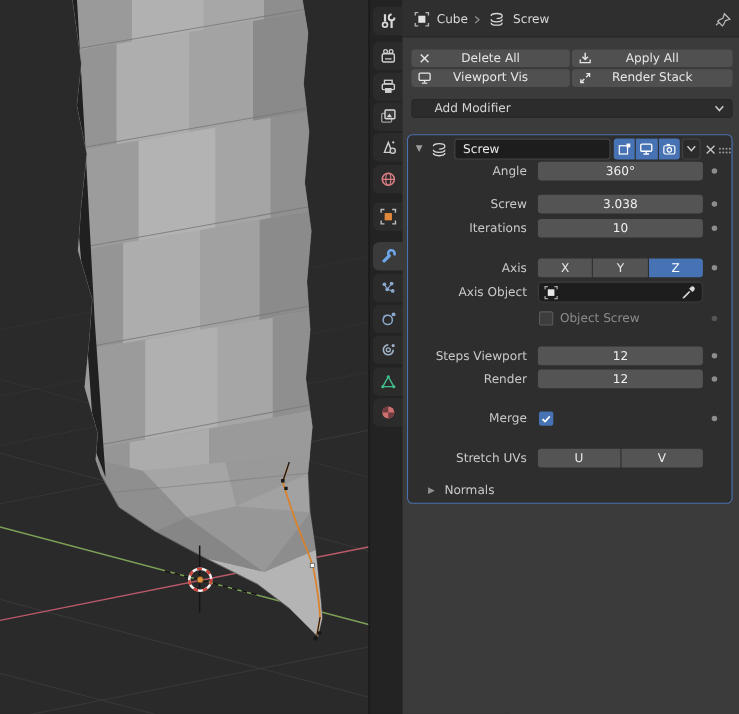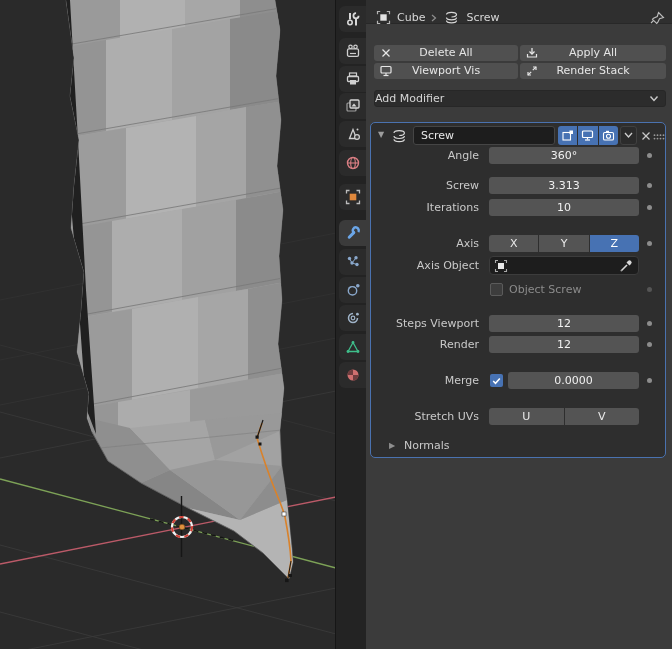--- a/index.html
+++ b/index.html
@@ -6,28 +6,28 @@
   *{box-sizing:border-box;font-family:"DejaVu Sans","Liberation Sans",sans-serif;}
   #root{position:relative;width:672px;height:649px;overflow:hidden;background:#2a2a2a;font-size:11px;color:#d0d0d0;}
   
   #viewport{position:absolute;left:0;top:0;width:336px;height:649px;background:#2a2a2a;}
   
   #tabcol{position:absolute;left:335px;top:0;width:31px;height:649px;background:#232323;border-left:1px solid #161616;}
   .tab{position:absolute;left:3px;width:28px;height:26px;border-radius:6px 0 0 6px;background:#2b2b2b;display:flex;align-items:center;justify-content:center;}
   .tab.active{background:#3b3b3b;}
   
   #props{position:absolute;left:366px;top:0;width:306px;height:649px;background:#3b3b3b;}
-  #phead{position:absolute;left:0;top:0;width:100%;height:24px;background:#2f2f2f;border-bottom:1px solid #282828;}
+  #phead{position:absolute;left:0;top:0;width:100%;height:34px;background:#2f2f2f;border-bottom:1px solid #282828;}
   .crumb{position:absolute;top:10px;display:flex;align-items:center;gap:6px;left:10px;}
   .crumbtxt{color:#d8d8d8;font-size:11px;}
   #pinbtn{position:absolute;right:5px;top:8px;width:20px;height:20px;display:flex;align-items:center;justify-content:center;}
   #btngrid{position:absolute;left:8px;top:45px;width:292px;display:grid;grid-template-columns:144px 146px;grid-auto-rows:16px;gap:2px;}
   .obtn{position:relative;background:#505050;border-radius:3px;color:#e6e6e6;text-align:center;line-height:16px;font-size:11px;}
   .obtn .bicon{position:absolute;left:6px;top:2px;}
-  #addmod{position:absolute;left:8px;top:90px;width:292px;height:17px;background:#2c2c2c;border:1px solid #272727;border-radius:3px;color:#d5d5d5;line-height:15px;padding-left:0;}
+  #addmod{position:absolute;left:8px;top:90px;width:292px;height:17px;background:#2c2c2c;border:1px solid #272727;border-radius:3px;color:#d5d5d5;line-height:15px;padding-left:20px;}
   #addmod .chev{position:absolute;right:6px;top:4px;}
   
   #panel{position:absolute;left:4px;top:122px;width:296px;height:336px;background:#2e2e2e;border:1px solid #4a72b0;border-radius:5px;}
   .prow{position:absolute;left:0;width:100%;height:17px;}
   .lbl{position:absolute;left:0;width:108px;text-align:right;color:#c9c9c9;line-height:17px;}
   .lbl.dim{color:#8b8b8b;}
   .f{position:absolute;background:#545454;border-radius:3px;height:17px;line-height:17px;text-align:center;color:#f1f1f1;}
   .dot{position:absolute;left:276px;top:6px;width:5px;height:5px;border-radius:50%;background:#8d8d8d;}
   .dot.dim{background:#555;}
   .seg{position:absolute;left:118px;width:150px;height:17px;display:flex;gap:1px;}
@@ -380,21 +380,21 @@
       </div>
 
       <div class="prow" style="top:24px">
         <span class="lbl">Angle</span>
         <div class="f" style="left:118px;width:150px;">360°</div>
         <div class="dot"></div>
       </div>
 
       <div class="prow" style="top:54px">
         <span class="lbl">Screw</span>
-        <div class="f" style="left:118px;width:150px;">3.313</div>
+        <div class="f" style="left:118px;width:150px;">3.038</div>
         <div class="dot"></div>
       </div>
 
       <div class="prow" style="top:76px">
         <span class="lbl">Iterations</span>
         <div class="f" style="left:118px;width:150px;">10</div>
         <div class="dot"></div>
       </div>
 
       <div class="prow" style="top:112px">
@@ -440,21 +440,20 @@
         <div class="dot"></div>
       </div>
 
       <div class="prow" style="top:249px">
         <span class="lbl">Merge</span>
         <div class="chk on" style="left:119px;">
             <svg width="9" height="8">
               <polyline points="1.2,4 3.5,6.3 7.8,1.5" fill="none" stroke="#fff" stroke-width="1.5"></polyline>
             </svg>
           </div>
-        <div class="f" style="left:137px;width:131px;">0.0000</div>
         <div class="dot"></div>
       </div>
 
       <div class="prow" style="top:285px">
         <span class="lbl">Stretch UVs</span>
         <div class="seg">
           <div>U</div>
           <div>V</div>
         </div>
       </div>

